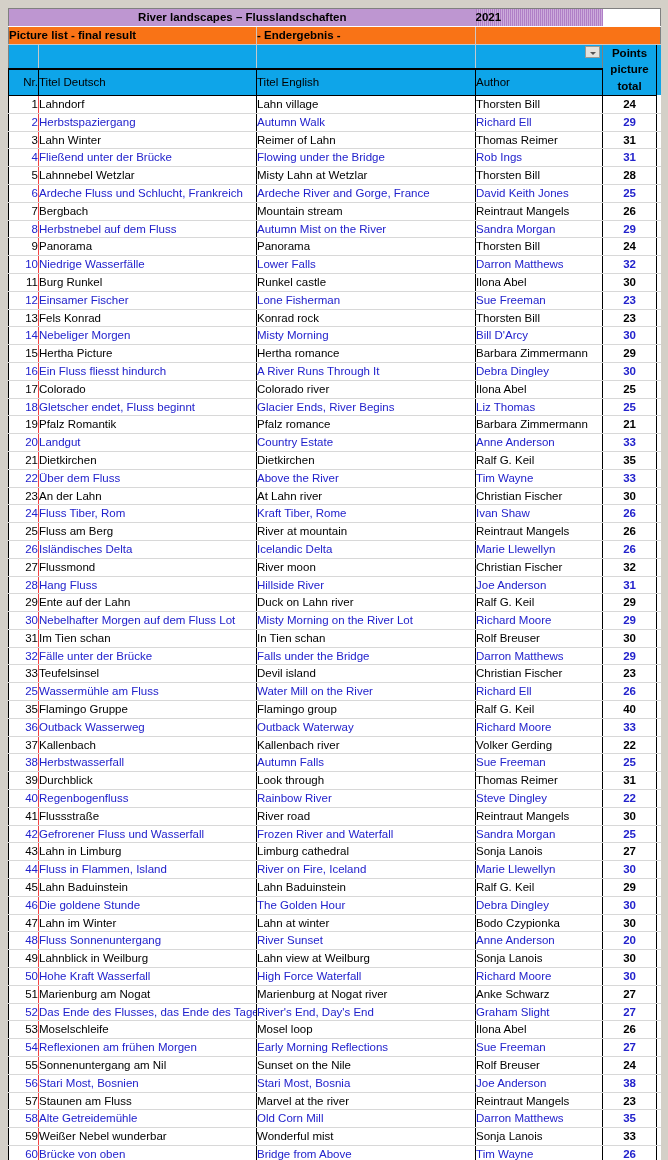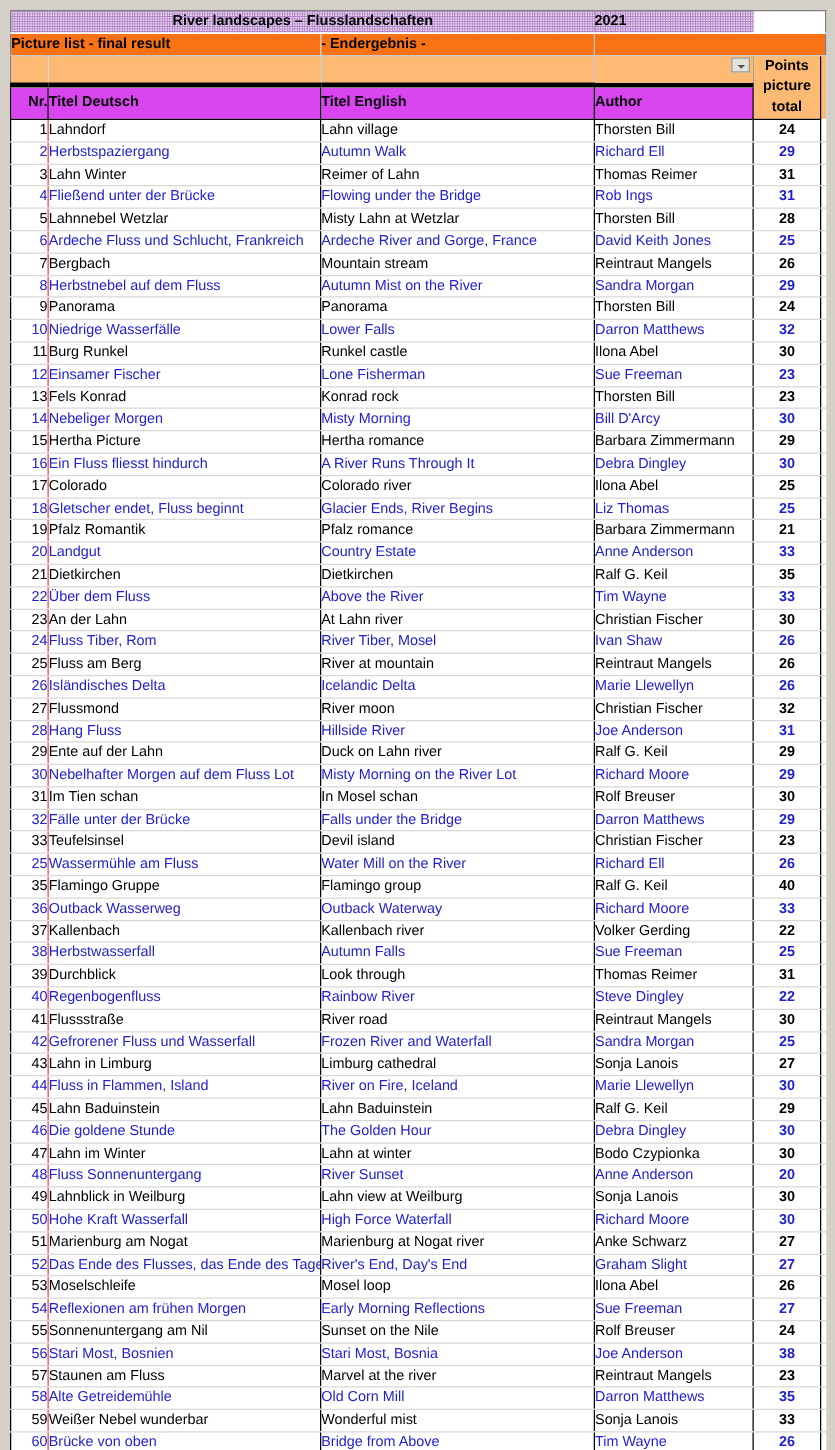--- a/index.html
+++ b/index.html
@@ -87,21 +87,21 @@
     border-left: 1px solid #c8c8c8;
     border-bottom: 1px solid #c8c8c8;
   }
   .sub-right {
     border-left: 1px solid #c8c8c8;
     border-right: 1px solid #808080;
     border-bottom: 1px solid #c8c8c8;
   }
 
   
-  .filterrow td { height: 15px; line-height:15px; background:#fdba74; }
+  .filterrow td { height: 15px; line-height:15px; background:#0ea5e9; }
   .f-a { border-left: 1px solid #808080; border-bottom: 1px solid #c8c8c8; }
   .f-b { border-left: 1px solid #c8c8c8; border-bottom: 1px solid #c8c8c8; }
   .f-c { border-left: 1px solid #c8c8c8; border-right:1px solid #808080;
          border-bottom: 1px solid #c8c8c8; position: relative; }
   .filter-btn {
     position: absolute; right: 2px; top: 1px;
     width: 15px; height: 12px;
     background: #e4e2dd;
     border: 1px solid #9a9a94;
     box-sizing: border-box;
@@ -123,27 +123,27 @@
     font-weight: bold;
     color: #000;
     line-height: 14.5px;
     white-space: normal;
     padding: 1px 0;
     vertical-align: middle;
   }
 
   
   .headrow td {
-    background: #d946ef;
-    font-weight: bold;
+    background: #0ea5e9;
+    font-weight: normal;
     font-size: 13px;
     color: #000;
     height: 39px;
     line-height: 39px;
-    border-top: 4px solid #000000;
+    border-top: 2px solid #000000;
     border-bottom: 1px solid #000;
     vertical-align: middle;
   }
   .h-nr { text-align: right; padding-right: 4px; border-left: 1px solid #000; border-right: 1px solid #000; }
   .h-txt { padding-left: 5px; border-right: 1px solid #000; }
   .h-last { padding-left: 5px; }
 
   
   .datarow td { border-bottom: 1px solid #d8d8d8; }
   .d-nr {
@@ -391,21 +391,21 @@
           <td class="d-nr black">23</td>
           <td class="d-de black">An der Lahn</td>
           <td class="d-en black">At Lahn river</td>
           <td class="d-au black">Christian Fischer</td>
           <td class="d-pt black">30</td>
           <td class="pad"></td>
         </tr>
         <tr class="datarow">
           <td class="d-nr blue">24</td>
           <td class="d-de blue">Fluss Tiber, Rom</td>
-          <td class="d-en blue">River Tiber, Mosel</td>
+          <td class="d-en blue">Kraft Tiber, Rome</td>
           <td class="d-au blue">Ivan Shaw</td>
           <td class="d-pt blue">26</td>
           <td class="pad"></td>
         </tr>
         <tr class="datarow">
           <td class="d-nr black">25</td>
           <td class="d-de black">Fluss am Berg</td>
           <td class="d-en black">River at mountain</td>
           <td class="d-au black">Reintraut Mangels</td>
           <td class="d-pt black">26</td>
@@ -447,21 +447,21 @@
           <td class="d-nr blue">30</td>
           <td class="d-de blue">Nebelhafter Morgen auf dem Fluss Lot</td>
           <td class="d-en blue">Misty Morning on the River Lot</td>
           <td class="d-au blue">Richard Moore</td>
           <td class="d-pt blue">29</td>
           <td class="pad"></td>
         </tr>
         <tr class="datarow">
           <td class="d-nr black">31</td>
           <td class="d-de black">Im Tien schan</td>
-          <td class="d-en black">In Mosel schan</td>
+          <td class="d-en black">In Tien schan</td>
           <td class="d-au black">Rolf Breuser</td>
           <td class="d-pt black">30</td>
           <td class="pad"></td>
         </tr>
         <tr class="datarow">
           <td class="d-nr blue">32</td>
           <td class="d-de blue">Fälle unter der Brücke</td>
           <td class="d-en blue">Falls under the Bridge</td>
           <td class="d-au blue">Darron Matthews</td>
           <td class="d-pt blue">29</td>

